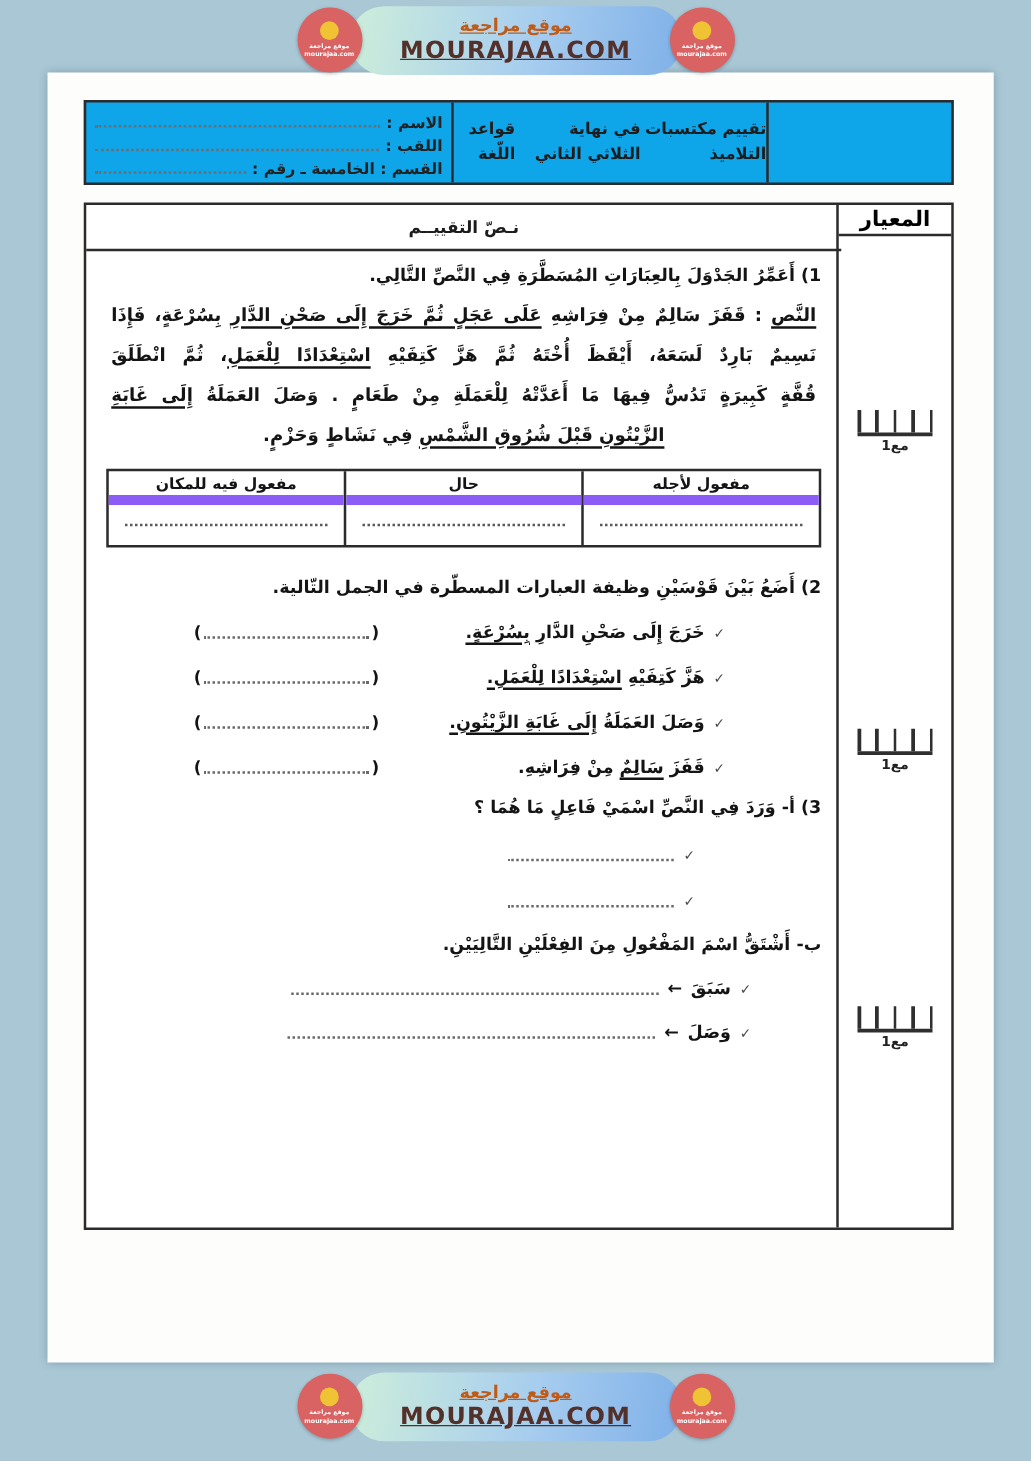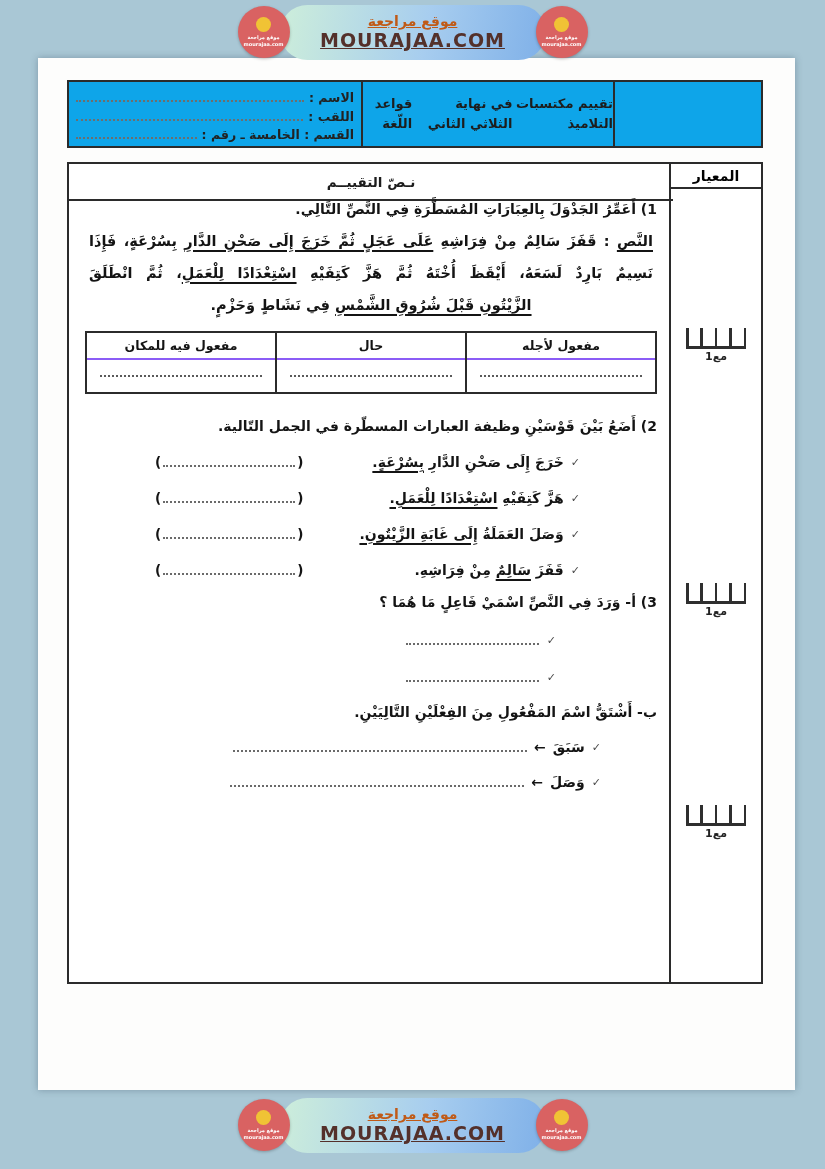--- a/index.html
+++ b/index.html
@@ -38,39 +38,39 @@
   .ht-empty { flex:1; }
 
   
   .main-table { position:absolute; left:29px; top:104px; width:696px; height:822px;
                 border:2px solid #2b2b2b; background:#fff; }
   .mt-main { position:absolute; left:0; top:0; width:604px; height:100%; }
   .mt-main-h { height:37px; border-bottom:2px solid #2b2b2b; display:flex; align-items:center;
                justify-content:center; font-size:13.5px; font-weight:bold; color:#1c1c1c; }
   .crit-col { position:absolute; right:0; top:0; width:92px; height:100%; border-left:2px solid #2b2b2b; }
   .crit-h { height:25px; border-bottom:2px solid #2b2b2b; display:flex; align-items:center;
-            justify-content:center; font-size:14px; font-weight:bold; direction:rtl; }
+            justify-content:center; font-size:17px; font-weight:bold; direction:rtl; }
   .comb-group { position:absolute; left:50%; transform:translateX(-50%); }
   .comb { width:60px; height:21px; border-bottom:3px solid #2f2f2f; display:flex; justify-content:space-between; }
   .comb i { display:block; width:2.5px; height:100%; background:#2f2f2f; }
   .comb-label { text-align:center; font-size:11px; font-weight:bold; margin-top:1px; direction:rtl; color:#222; }
 
   
   .content { position:absolute; left:14px; top:25px; width:576px; direction:rtl; color:#141414; }
   .ex-title { font-size:14px; font-weight:bold; text-align:right; padding-right:2px; }
-  .ex1-title { margin-top:12px; }
+  .ex1-title { margin-top:24px; }
   .story { margin-top:8px; font-size:14.5px; font-weight:bold; line-height:32px; }
   .story .tl { text-align:justify; text-align-last:justify; padding:0 6px; }
   .story .tl.last { text-align:justify; text-align-last:center; }
   .u { text-decoration:underline; text-underline-offset:4px; text-decoration-thickness:1.5px; }
 
   .grid-table { margin:10px auto 0; width:572px; border:2px solid #2b2b2b; display:flex; direction:rtl; }
   .gcol { flex:1; border-left:2px solid #2b2b2b; }
   .gcol:last-child { border-left:none; }
-  .gh { height:27px; border-bottom:2px solid #8b5cf6; display:flex; align-items:center;
+  .gh { height:27px; border-bottom:8px solid #8b5cf6; display:flex; align-items:center;
         justify-content:center; font-size:12.5px; font-weight:bold;text-align:right; }
   .gb { height:32px; display:flex; align-items:center; justify-content:center; }
   .gb .dots { width:86%; border-bottom:2px dotted #5a5a5a; }
 
   .ex2-title { margin-top:24px; }
   .ex2-item { margin:20px 79px 0 0; width:425px; display:flex; justify-content:space-between;
               align-items:center; font-size:14px; font-weight:bold; }
   .sent { display:flex; align-items:center; gap:7px; }
   .tick { font-size:11px; color:#4a4a4a; font-weight:bold; }
   .parens { direction:ltr; display:flex; align-items:flex-end; font-size:13.5px; font-weight:bold; }
@@ -121,20 +121,21 @@
       <div class="mt-main">
         <div class="mt-main-h">نـصّ التقييــم</div>
 
         <div class="content">
 
           <div class="ex-title ex1-title">1) أَعَمِّرُ الجَدْوَلَ بِالعِبَارَاتِ المُسَطَّرَةِ فِي النَّصِّ التَّالِي.</div>
 
           <div class="story">
             <div class="tl"><span class="u">النَّص</span><span> : قَفَزَ سَالِمٌ مِنْ فِرَاشِهِ </span><span class="u">عَلَى عَجَلٍ ثُمَّ خَرَجَ إِلَى صَحْنِ الدَّارِ</span><span> بِسُرْعَةٍ، فَإِذَا</span></div>
             <div class="tl"><span>نَسِيمٌ بَارِدٌ لَسَعَهُ، أَيْقَظَ أُخْتَهُ ثُمَّ هَزَّ كَتِفَيْهِ </span><span class="u">اسْتِعْدَادًا لِلْعَمَلِ</span><span>، ثُمَّ انْطَلَقَ</span></div>
+            <div class="tl"><span>قُفَّةٍ كَبِيرَةٍ تَدُسُّ فِيهَا مَا أَعَدَّتْهُ لِلْعَمَلَةِ مِنْ طَعَامٍ . وَصَلَ العَمَلَةُ </span><span class="u">إِلَى غَابَةِ</span></div>
             <div class="tl last"><span class="u">الزَّيْتُونِ قَبْلَ شُرُوقِ الشَّمْسِ</span><span> فِي نَشَاطٍ وَحَزْمٍ.</span></div>
           </div>
 
           <div class="grid-table">
             <div class="gcol">
               <div class="gh">مفعول لأجله</div>
               <div class="gb">
                   <span class="dots"></span>
                 </div>
             </div>

